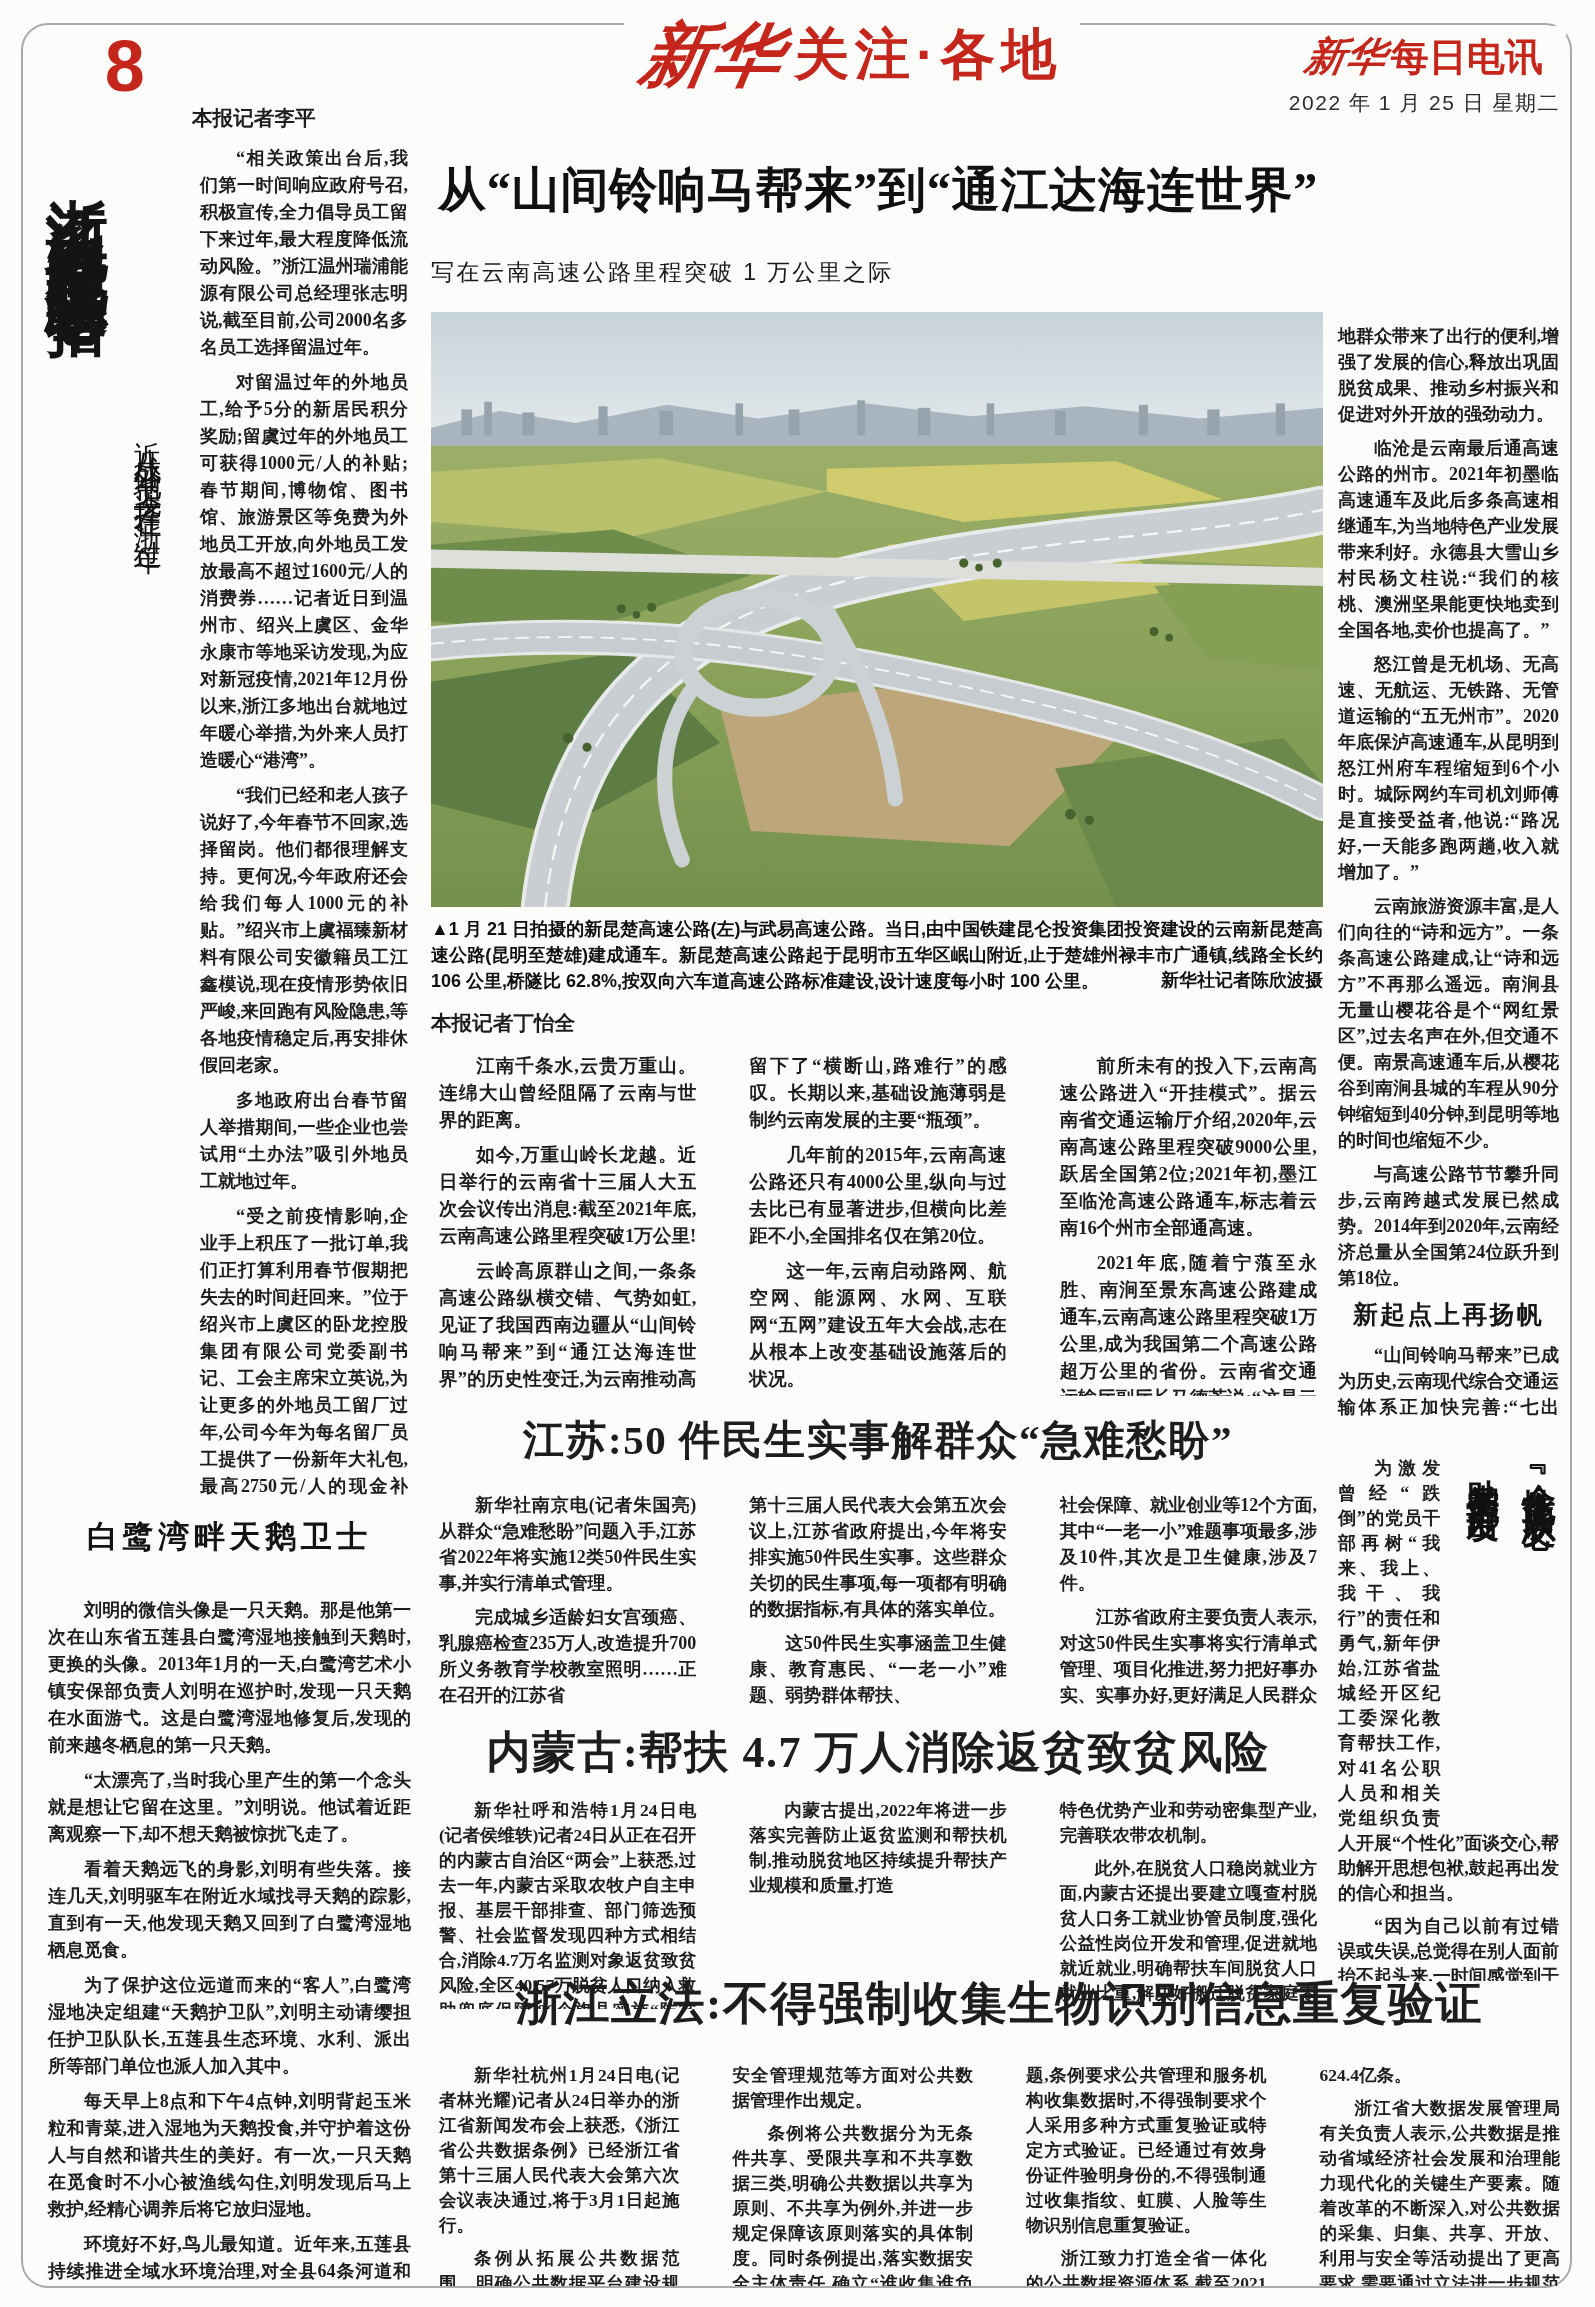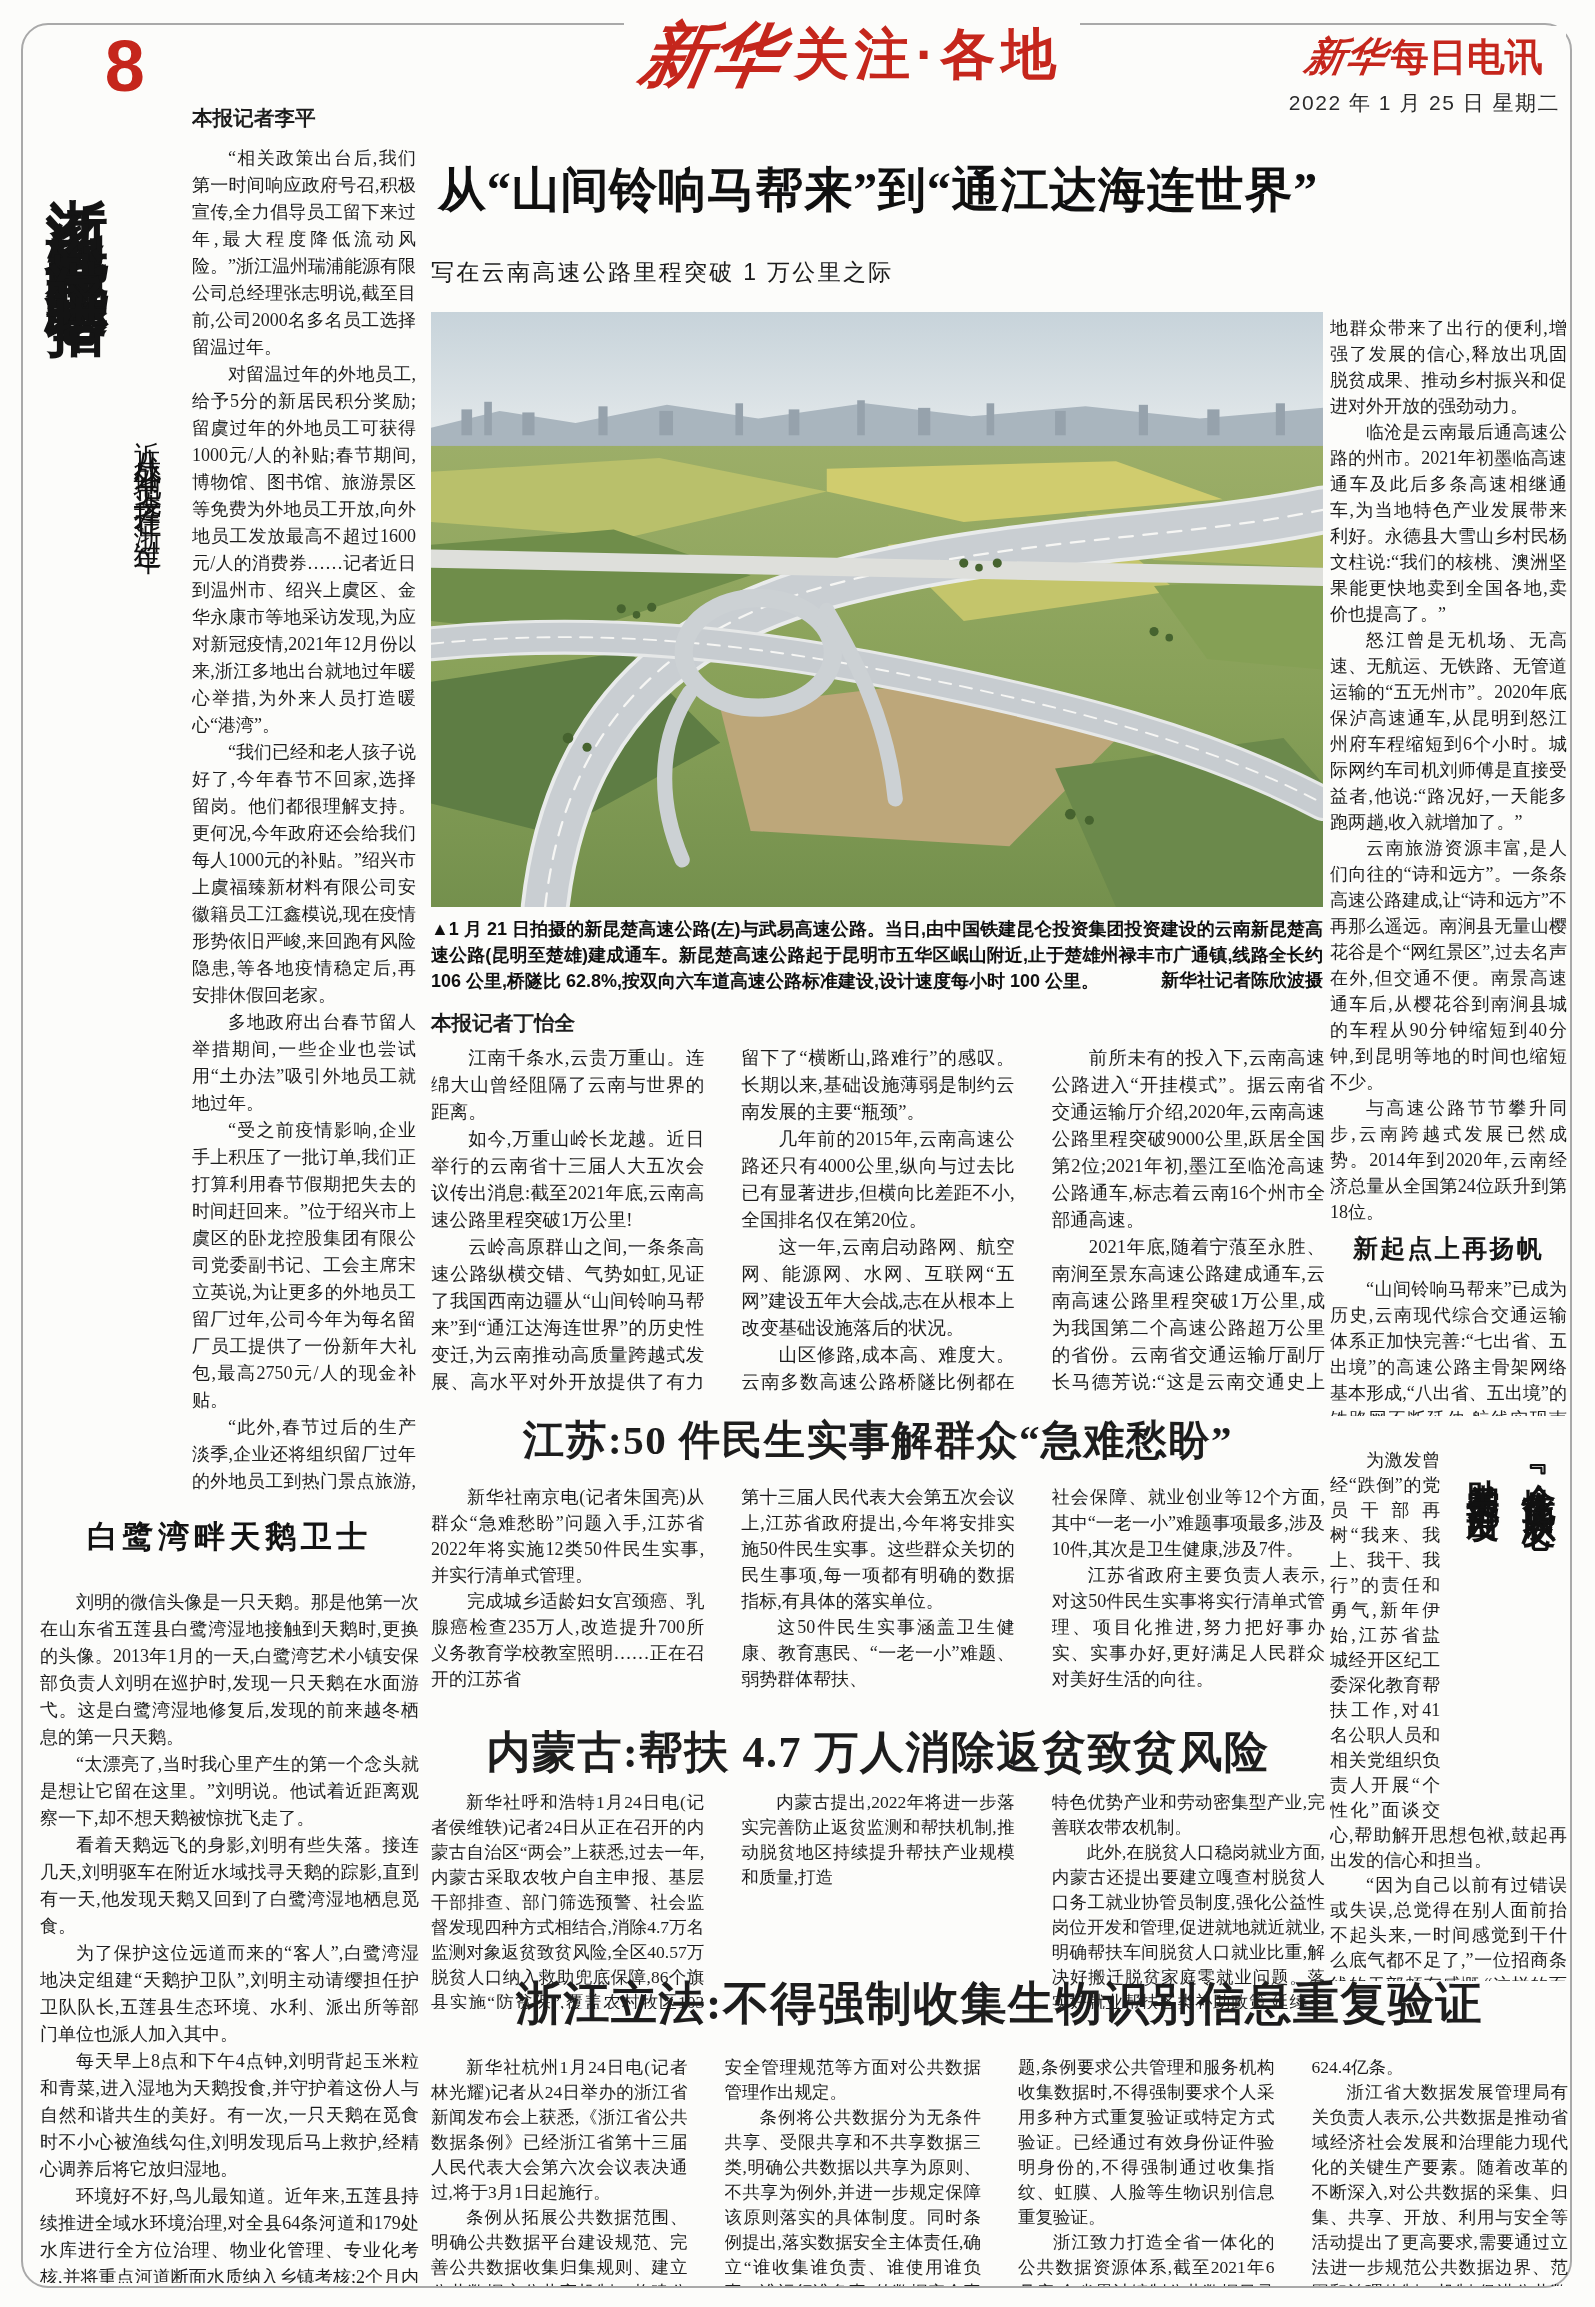--- a/index.html
+++ b/index.html
@@ -21,21 +21,21 @@
   .paper-script{font-family:"DejaVu Serif",serif;font-style:italic;font-weight:bold;color:#c5261c;font-size:40px;transform:skewX(-10deg);}
   .paper-rest{font-family:"Liberation Serif",serif;font-weight:bold;color:#c5261c;font-size:38px;}
   .paper-date{font-family:"Liberation Sans",sans-serif;font-size:21px;color:#2b2b2b;letter-spacing:1.5px;margin-top:4.6px;}
   
   #v-headline{left:43px;top:148px;width:76px;height:989px;writing-mode:vertical-rl;
               font-size:62px;font-weight:bold;letter-spacing:7.6px;color:#141414;}
   #v-subtitle{left:125px;top:419px;width:41px;height:548px;writing-mode:vertical-rl;
               font-size:28px;letter-spacing:7.6px;color:#111;}
   
   .flow{overflow:hidden;text-align:justify;}
-  .fl{margin:0;text-align:justify;}
+  .fl{margin:8px;text-align:justify;font-weight:bold;}
   .fl-p{text-indent:2em;}
   .fl-pc{text-indent:0;}
   .fl-h{text-indent:0;text-align:center;font-family:"Liberation Sans",sans-serif;
         font-weight:900;font-size:25px;letter-spacing:2.3px;margin:10px 0 15px;color:#161616;}
   .byline{font-family:"Liberation Sans",sans-serif;font-weight:bold;font-size:20.6px;margin:0 0 13.7px;}
   
   #left-body{left:192px;top:104px;width:224px;height:1393px;font-size:18px;line-height:27px;}
   
   #swan-title{left:40px;top:1516px;width:379px;text-align:center;font-size:31px;font-weight:bold;letter-spacing:4.6px;color:#131313;}
   #swan-body{left:40px;top:1589px;width:379px;height:694px;font-size:18px;line-height:27px;}

